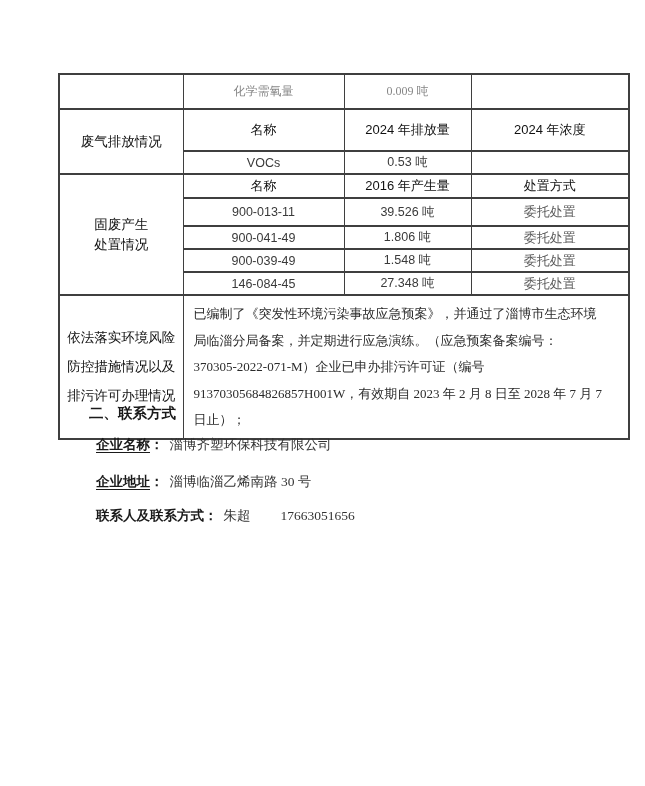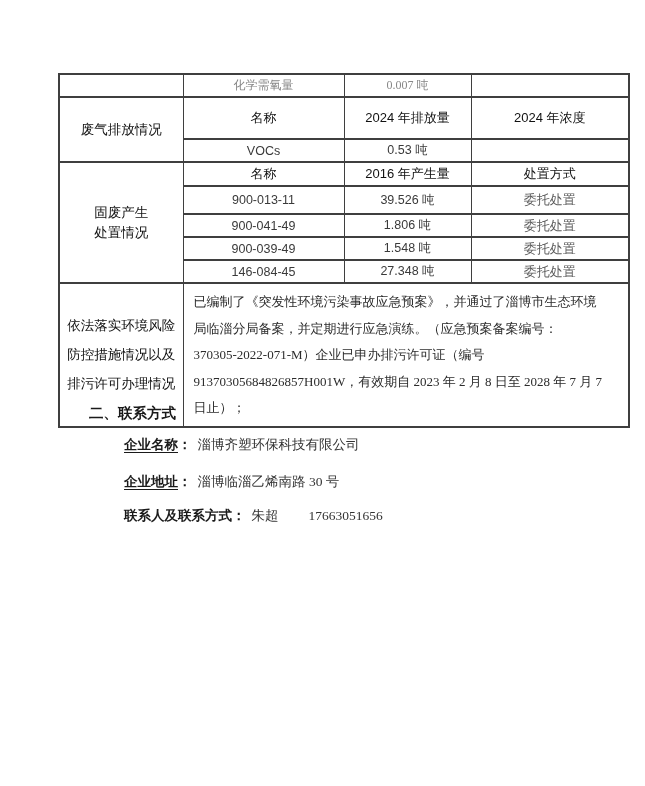--- a/index.html
+++ b/index.html
@@ -92,21 +92,20 @@
     font-size: 14.5px;
     color: #1a1a1a;
     font-family: "Liberation Sans", "DejaVu Sans", sans-serif;
     margin-left: 28px;
   }
   .contact-line {
     position: absolute;
     left: 96px;
     font-size: 13.5px;
     white-space: nowrap;
-    margin-left: 28px;
   }
   .contact-line .lbl {
     font-weight: bold;
     color: #1a1a1a;
     text-decoration: underline;
     text-underline-offset: 3px;
     font-family: "Liberation Sans", "DejaVu Sans", sans-serif;
   }
   .contact-line .lbl.no-underline { text-decoration: none; }
   .contact-line .colon {
@@ -134,24 +133,24 @@
 <div class="env-table-wrap">
   <table class="env-table">
     <colgroup>
       <col class="c1">
         <col class="c2">
         <col class="c3">
         <col class="c4">
     </colgroup>
 
     <tbody>
-        <tr style="height:23px;padding-left:17px;">
+        <tr style="height:35px;padding-left:17px;">
       <td></td>
       <td class="muted-cell">化学需氧量</td>
-      <td class="muted-cell">0.007 吨</td>
+      <td class="muted-cell">0.009 吨</td>
       <td></td>
     </tr>
 
     <tr style="height:42px;">
       <td rowspan="2" class="rowlabel-cell">废气排放情况</td>
       <th class="head-cell">名称</th>
       <th class="head-cell">2024 年排放量</th>
       <th class="head-cell">2024 年浓度</th>
     </tr>
 

